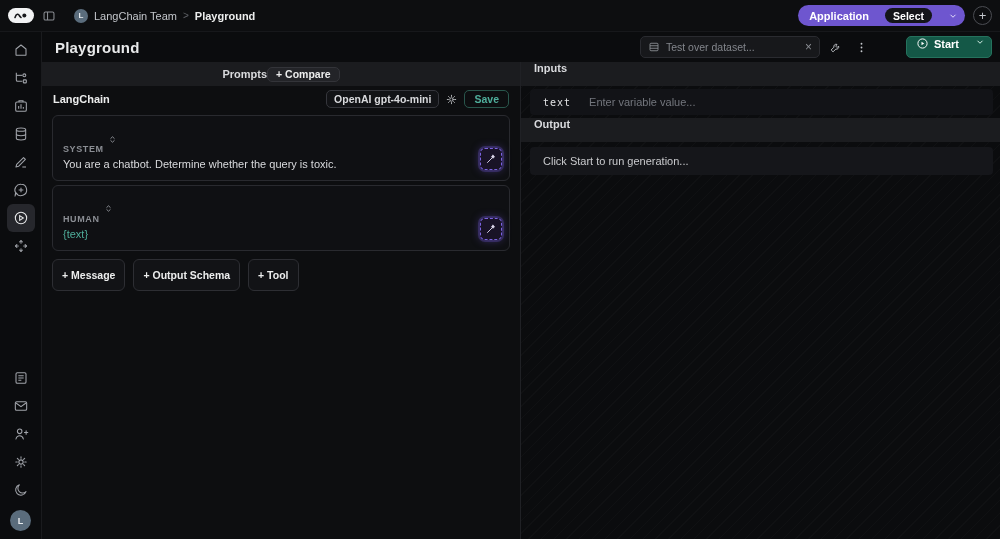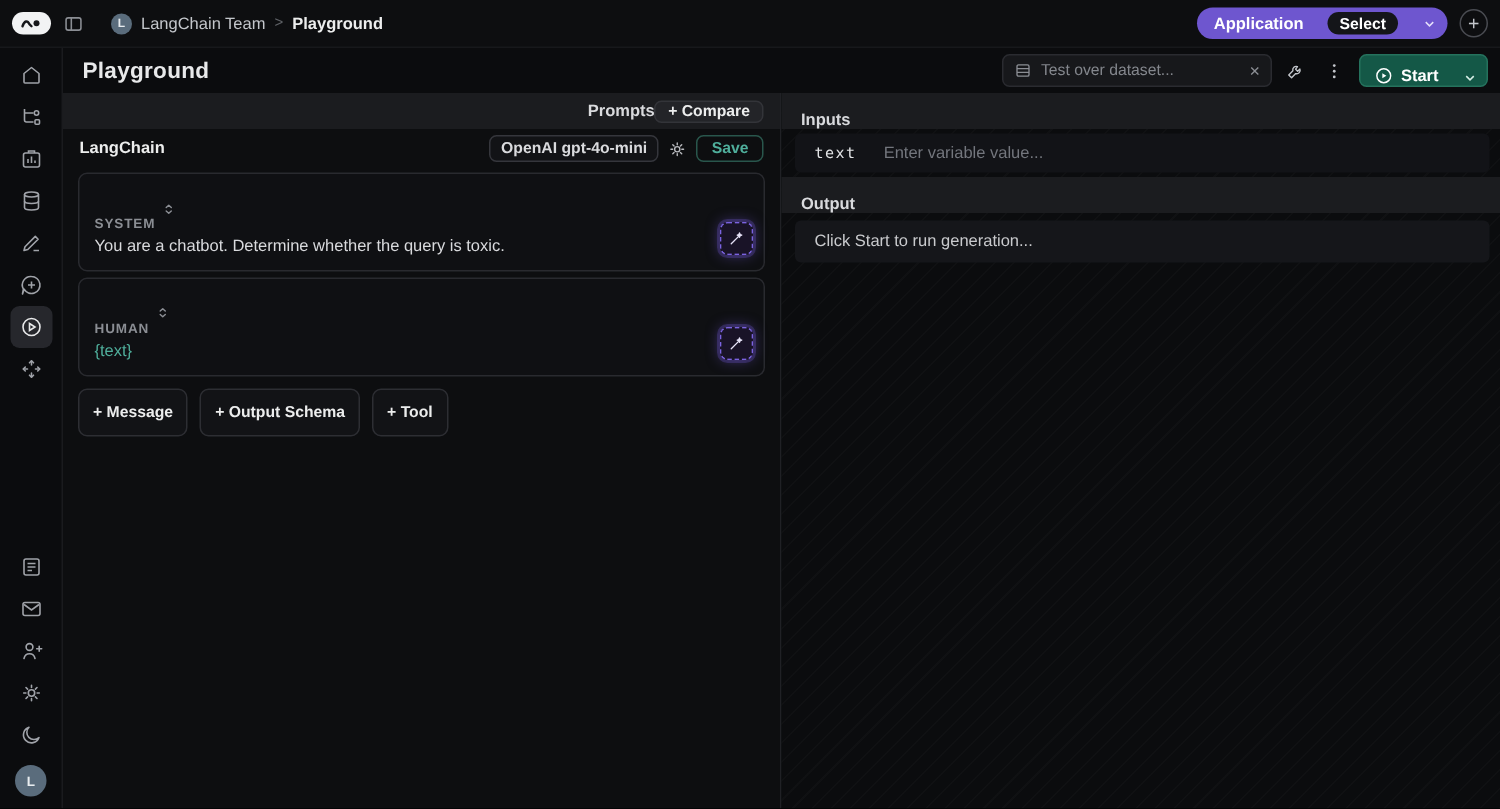--- a/index.html
+++ b/index.html
@@ -64,22 +64,22 @@
     flex:1; background:transparent; border:none; outline:none; color:#c3c6cb;
     font-family:"Liberation Sans",sans-serif; font-size:10.5px; min-width:0;
   }
   .dataset-input::placeholder { color:#83868c; }
   .dataset-clear { color:#8b8e94; font-size:12px; cursor:pointer; line-height:1; }
   .icon-btn {
     width:20px; height:20px; display:flex; align-items:center; justify-content:center;
     color:#c3c6cb; cursor:pointer; border-radius:4px;
   }
   .start-btn {
-    height:22px; display:flex; align-items:flex-end; border-radius:5px; overflow:hidden;
-    background:#145847; border:1px solid #25725d; cursor:pointer;
+    height:22px; display:flex; align-items:flex-start; border-radius:5px; overflow:hidden;
+    background:#145847; border:1px solid #25725d; cursor:pointer;margin-left:28px;
   }
   .start-main { display:flex; align-items:center; gap:5px; padding:0 9px; color:#fff; }
   .start-label { font-size:11px; font-weight:600; color:#fff; }
   .start-divider { width:1px; background:rgba(255,255,255,.22); }
   .start-chev { display:flex; align-items:center; padding:0 6px; color:#d6efe6; }
 
   
   .sidebar {
     position:absolute; top:32px; left:0; bottom:0; width:42px;
     background:#0b0c0e; border-right:1px solid #1a1b1e;
@@ -97,21 +97,21 @@
     margin-top:6px; cursor:pointer;
   }
 
   
   .prompts-panel {
     position:absolute; top:62px; left:42px; width:479px; bottom:0;
     background:#0d0e10; border-right:1px solid #202125;
   }
   .panel-header {
     height:24px; background:#1b1c1f; display:flex; align-items:center;
-    justify-content:flex-end; padding:0 11px;
+    justify-content:center; padding:0 11px;
   }
   .panel-header-title { font-size:11px; font-weight:600; color:#d9dadd; }
   .compare-btn {
     height:15px; background:#232428; border:1px solid #333439; border-radius:5px;
     color:#eceded; font-size:10.5px; font-weight:600; display:flex; align-items:center;
     padding:0 8px; cursor:pointer;
   }
   .messages-toolbar {
     height:26px; display:flex; align-items:center; justify-content:space-between; padding:0 11px;
   }
@@ -153,21 +153,21 @@
     padding:0 9px; cursor:pointer;
   }
 
   
   .io-panel {
     position:absolute; top:62px; left:521px; right:0; bottom:0;
     background:#0b0c0e;
     background-image:repeating-linear-gradient(315deg, rgba(255,255,255,.02) 0px, rgba(255,255,255,.02) 1px, transparent 1px, transparent 9px);
   }
   .io-header {
-    height:24px; background:#1b1c1f; display:flex; align-items:flex-end; padding:0 13px;
+    height:24px; background:#1b1c1f; display:flex; align-items:flex-start; padding:0 13px;
   }
   .io-header-title { font-size:11px; font-weight:600; color:#d9dadd; }
   .var-row {
     margin:3px 7px 3px 9px; height:26px; background:#121317; border-radius:4px;
     display:flex; align-items:center; padding:0 13px; gap:18px; cursor:text;
   }
   .var-name {
     font-family:"DejaVu Sans Mono", monospace; font-size:10px; letter-spacing:1px; color:#e3e4e6;
   }
   .var-input {

